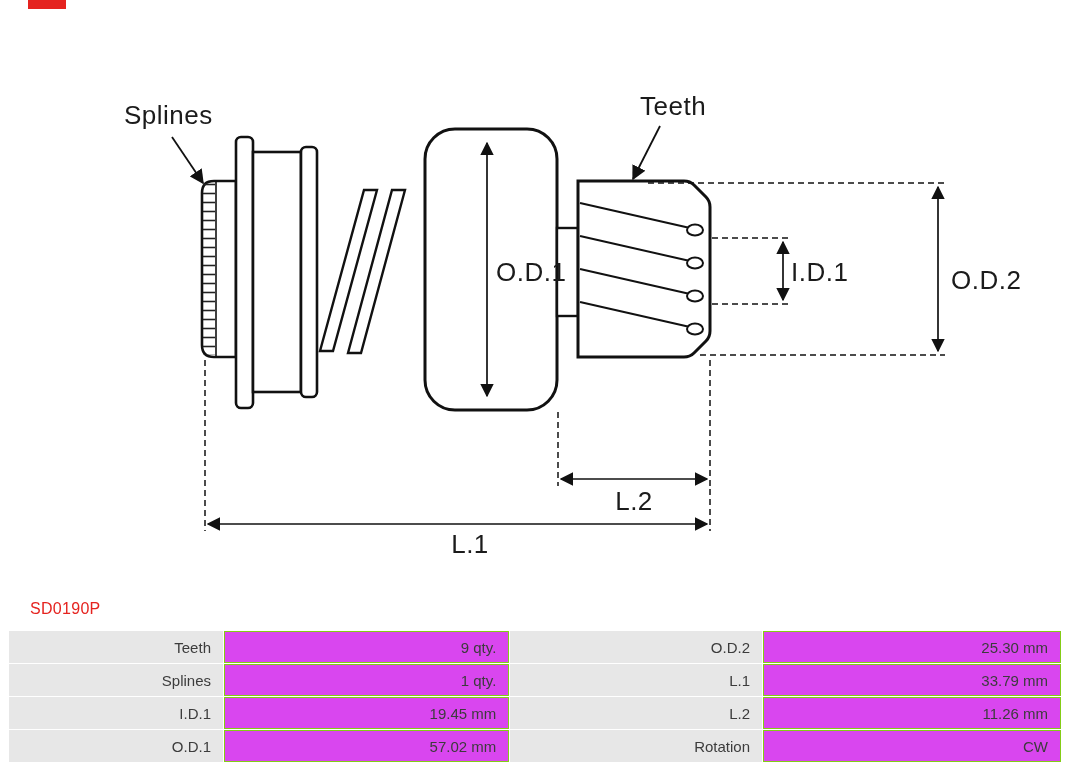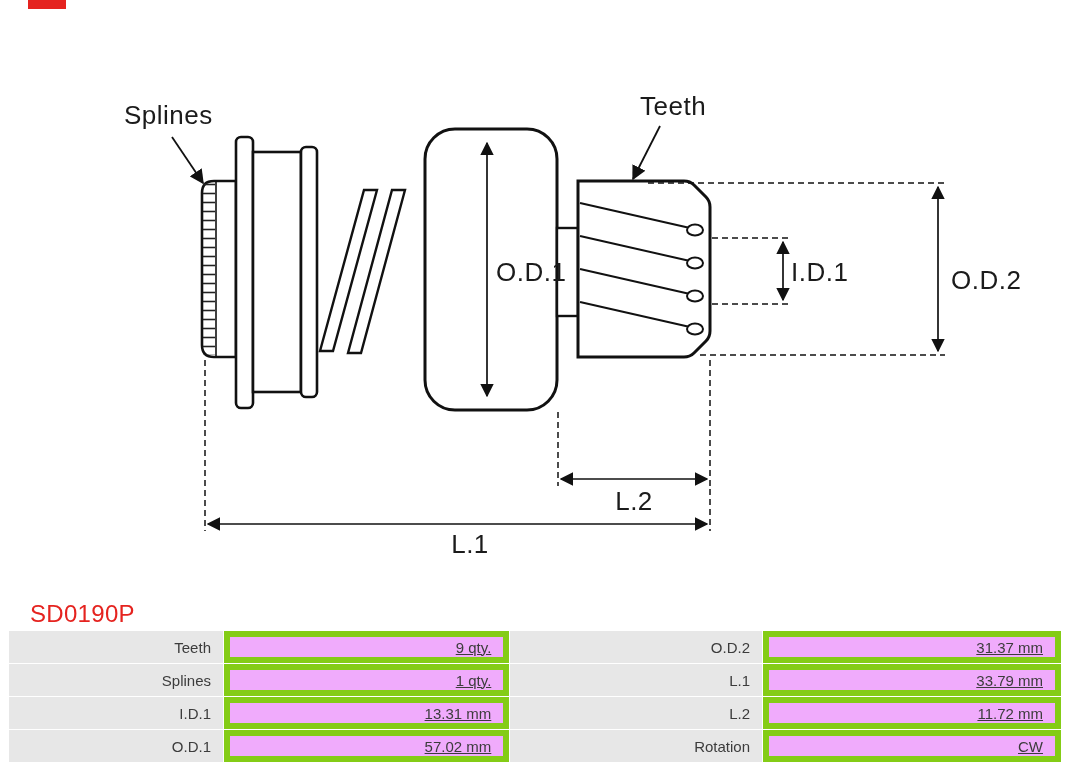--- a/index.html
+++ b/index.html
@@ -7,26 +7,26 @@
   .stage { position:relative; width:1080px; height:767px; overflow:hidden; background:#fff; }
 
   .logo-frag { position:absolute; left:28px; top:0; width:38px; height:9px; }
 
   svg.diagram { position:absolute; left:0; top:0; }
   .dlabel { font-family:"Liberation Sans", sans-serif; font-size:26px; fill:#1b1b1b; letter-spacing:0.5px; }
   .dash { stroke:#111; stroke-width:1.5; stroke-dasharray:6 4; fill:none; }
   .dim  { stroke:#111; stroke-width:1.7; fill:none; }
   .ann  { stroke:#111; stroke-width:1.8; fill:none; }
 
-  .part-number { position:absolute; left:30px; top:600px; font-size:24px; letter-spacing:0.3px; }
+  .part-number { position:absolute; left:30px; top:600px; font-size:16px; letter-spacing:0.3px; }
 
   .spec-table { position:absolute; left:8px; top:630px; width:1054px; border-collapse:separate; border-spacing:1px; }
   .spec-table td { height:32px; font-size:15px; color:#3c3c3c; text-align:right; padding:0 12px 0 6px; vertical-align:middle; }
   .spec-table td.lbl { background:#e7e7e7; }
-  .spec-table td.val { background:#f0abfc; border:6px solid #84cc16;text-decoration:underline; }
+  .spec-table td.val { background:#d946ef; border:1px solid #84cc16; }
 </style>
 </head>
 <body>
 
 <div class="stage">
 
   <div class="logo-frag" style="background: rgb(229, 35, 31);"></div>
 
   <svg class="diagram" width="1080" height="580" viewBox="0 0 1080 580">
     <defs>
@@ -122,33 +122,33 @@
       <col style="width:20.4%">
         <col style="width:27.2%">
         <col style="width:24.0%">
         <col style="width:28.4%">
     </colgroup>
     <tbody>
       <tr>
         <td class="lbl">Teeth</td>
         <td class="val">9 qty.</td>
         <td class="lbl">O.D.2</td>
-        <td class="val">31.37 mm</td>
+        <td class="val">25.30 mm</td>
       </tr>
       <tr>
         <td class="lbl">Splines</td>
         <td class="val">1 qty.</td>
         <td class="lbl">L.1</td>
         <td class="val">33.79 mm</td>
       </tr>
       <tr>
         <td class="lbl">I.D.1</td>
-        <td class="val">13.31 mm</td>
+        <td class="val">19.45 mm</td>
         <td class="lbl">L.2</td>
-        <td class="val">11.72 mm</td>
+        <td class="val">11.26 mm</td>
       </tr>
       <tr>
         <td class="lbl">O.D.1</td>
         <td class="val">57.02 mm</td>
         <td class="lbl">Rotation</td>
         <td class="val">CW</td>
       </tr>
     </tbody>
   </table>
 

